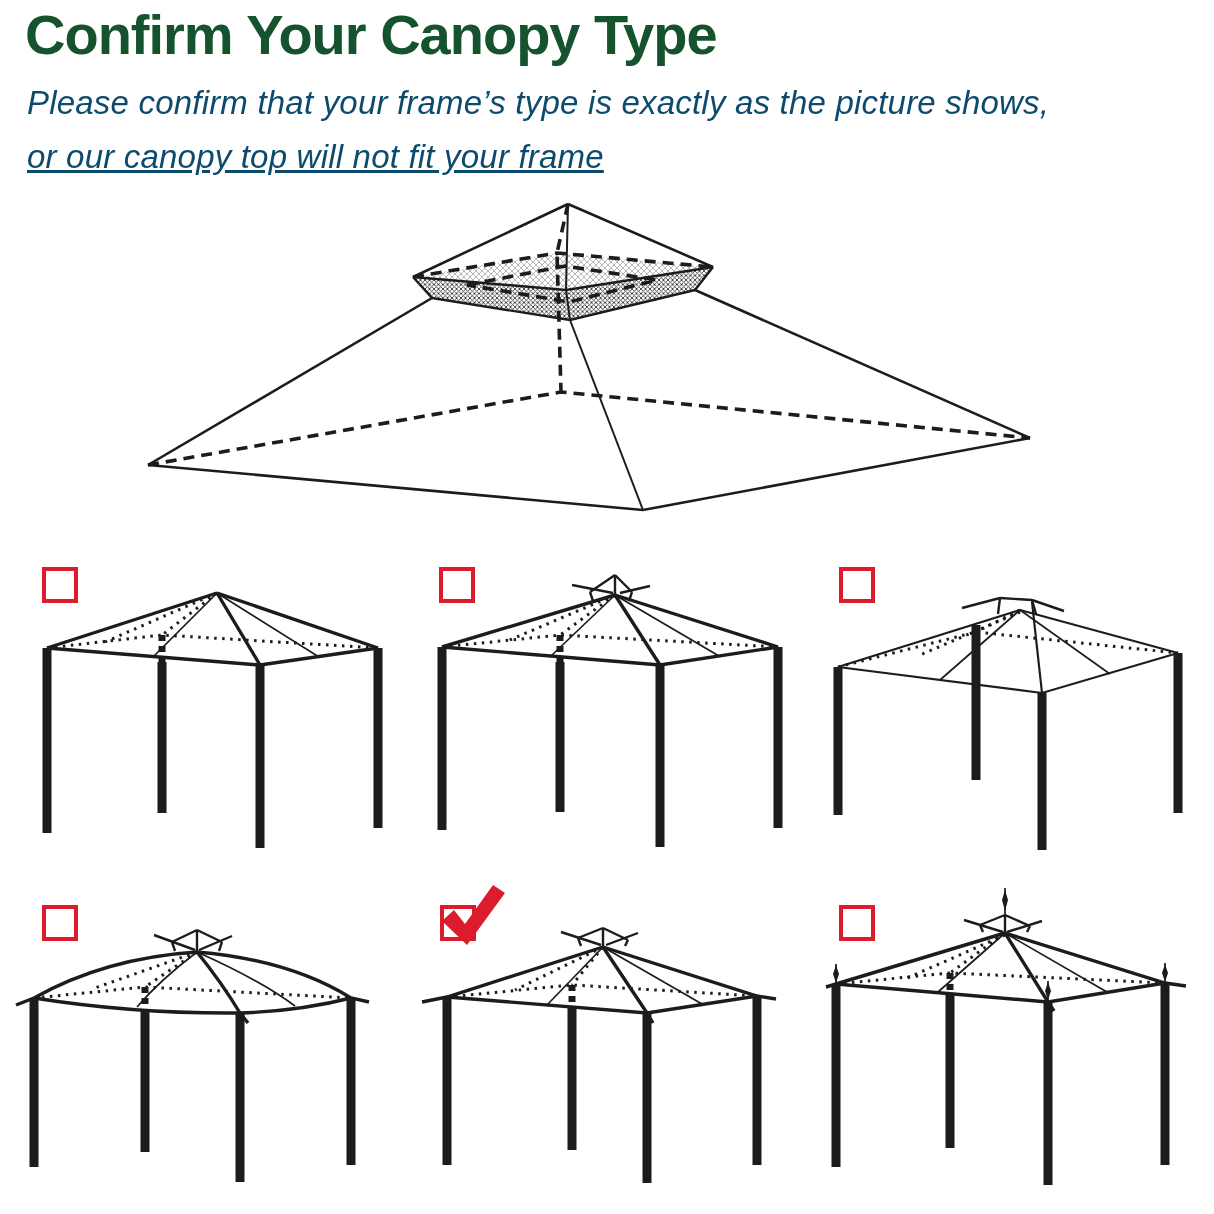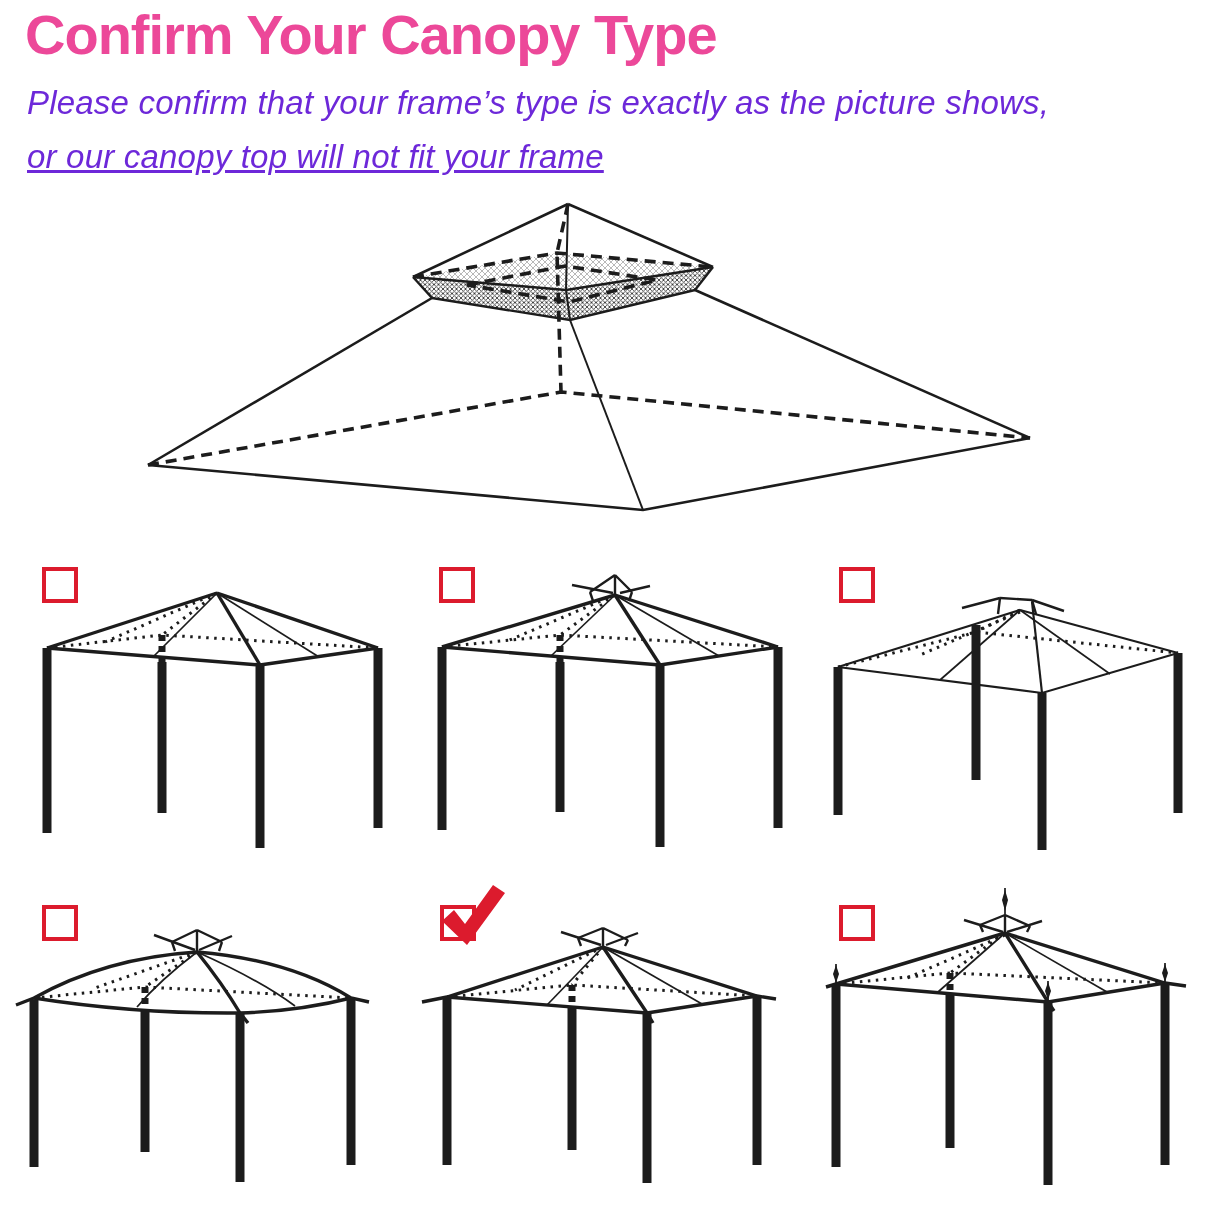--- a/index.html
+++ b/index.html
@@ -1,21 +1,21 @@
 <!DOCTYPE html>
 <html style="--accent: #dc1b2d; --line: #1c1c1c;"><head>
 <meta charset="utf-8">
 <style>
   :root { --accent:#dc1b2d; --line:#1c1c1c; }
   html,body{margin:0;padding:0;background:#fff;}
   .canvas{position:relative;width:1214px;height:1214px;background:#fff;overflow:hidden;
           font-family:"Liberation Sans",sans-serif;color:#111;}
   .title{position:absolute;left:25px;top:2px;margin:0;font-size:56px;font-weight:bold;
-         letter-spacing:-1px;color:#ec4899;white-space:nowrap;}
-  .sub{position:absolute;left:27px;margin:0;font-size:33px;font-style:italic;color:#6d28d9;
+         letter-spacing:-1px;color:#14532d;white-space:nowrap;}
+  .sub{position:absolute;left:27px;margin:0;font-size:33px;font-style:italic;color:#0c4a6e;
        white-space:nowrap;letter-spacing:.2px;}
   .sub.l1{top:84px;} .sub.l2{top:138px;text-decoration:underline;}
   .hero{position:absolute;left:137px;top:190px;width:940px;height:330px;}
   .tile{position:absolute;}
   .tile svg.g{position:absolute;left:0;top:0;}
   
   svg path,svg line,svg polyline{fill:none;stroke:var(--line);stroke-linecap:butt;}
   .r{stroke-width:3.4;} .m{stroke-width:2.2;} .t{stroke-width:1.7;} .c{stroke-width:2.4;}
   .d{stroke-width:3;stroke-dasharray:2.5 5.5;}
   .leg{stroke-width:9;} .legd{stroke-width:7;stroke-dasharray:6 5;}

